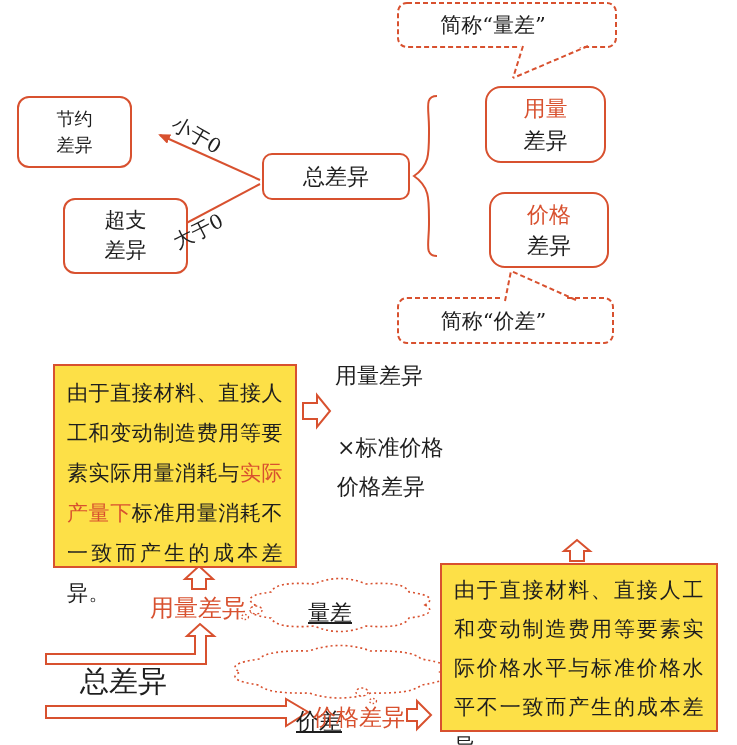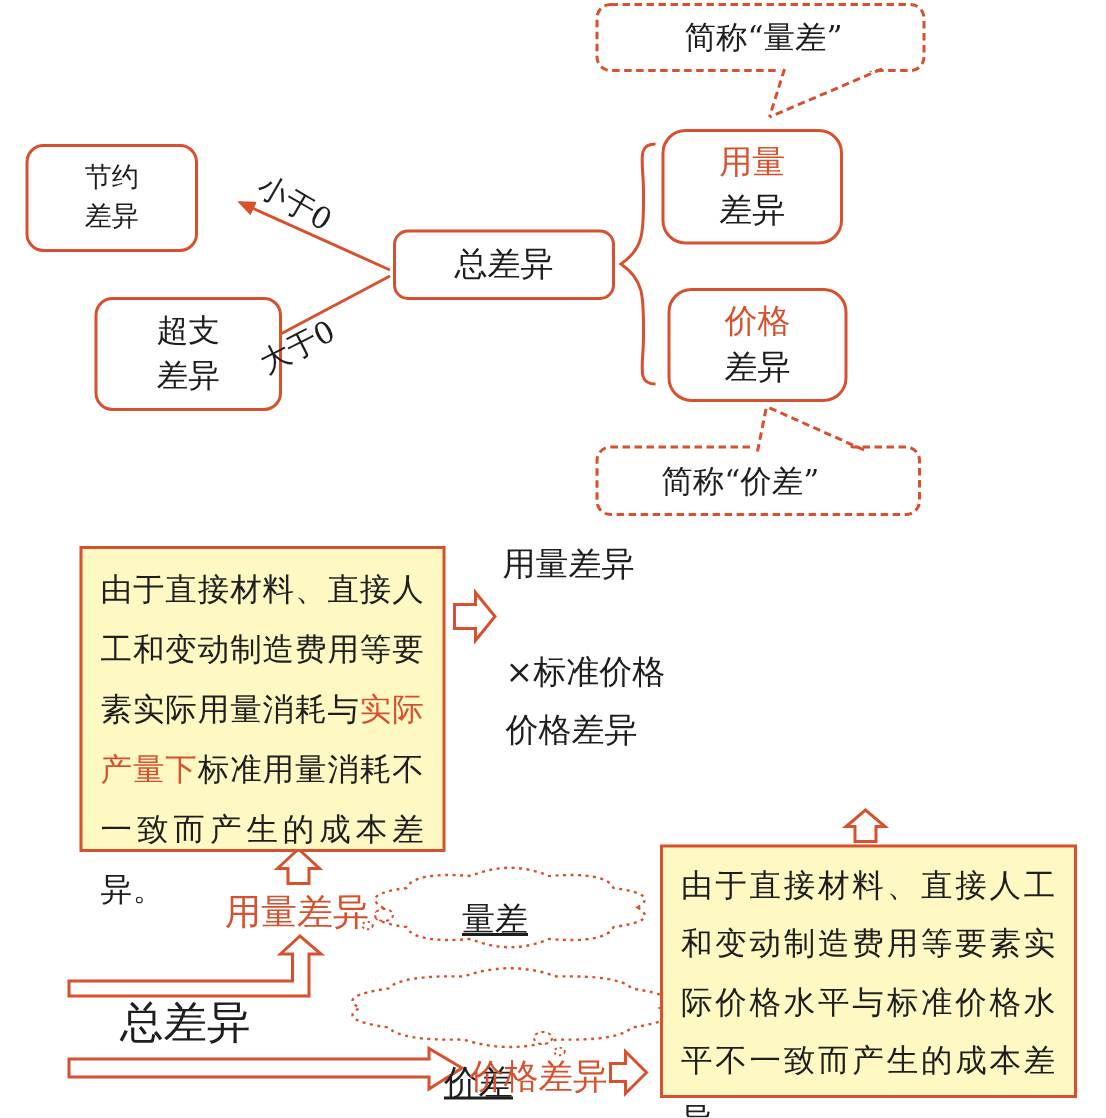--- a/index.html
+++ b/index.html
@@ -7,28 +7,28 @@
     position:relative;width:737px;height:745px;background:#ffffff;overflow:hidden;
     font-family:"DejaVu Serif","Liberation Serif",serif;color:#1e1e1e;
   }
   #shapes{position:absolute;left:0;top:0;z-index:1;}
   .abs{position:absolute;z-index:2;box-sizing:border-box;}
   .rbox{
     border:2px solid #d8512f;border-radius:12px;background:#ffffff;
     display:flex;flex-direction:column;align-items:center;justify-content:center;
     text-align:center;line-height:1.42;
   }
-  .rbox.big-radius{border-radius:16px;}
+  .rbox.big-radius{border-radius:16px;margin-left:44px;}
   .accent{color:#d8512f;}
   .callout-text{
     display:flex;align-items:center;justify-content:center;text-align:center;
     font-size:21px;background:transparent;
   }
   .def-box{
-    border:2.5px solid #d8512f;background:#fef9c3;
+    border:2.5px solid #d8512f;background:#fde047;
     font-size:21px;line-height:40px;letter-spacing:0.5px;text-align:justify;
   }
   .formula{position:absolute;font-size:22px;white-space:nowrap;z-index:2;}
   .diag-label{
     position:absolute;font-size:20px;white-space:nowrap;z-index:2;
     transform-origin:center center;
   }
   .cloud-label{position:absolute;font-size:22px;z-index:2;white-space:nowrap;text-decoration:underline;}
   .var-label{position:absolute;color:#d8512f;white-space:nowrap;z-index:2;}
 </style>
@@ -95,21 +95,21 @@
   <div class="abs rbox big-radius" style="left:441px;top:86px;width:121px;height:77px;font-size:22px;">
     <span class="accent">用量</span>
     <span>差异</span>
   </div>
 
   <div class="abs rbox big-radius" style="left:445px;top:192px;width:120px;height:76px;font-size:22px;">
     <span class="accent">价格</span>
     <span>差异</span>
   </div>
 
-  <div class="abs callout-text" style="left:400px;top:3px;width:218px;height:44px;">简称“量差”</div>
+  <div class="abs callout-text" style="left:384px;top:3px;width:218px;height:44px;">简称“量差”</div>
   <div class="abs callout-text" style="left:386px;top:298px;width:215px;height:45px;">简称“价差”</div>
 
   <div class="diag-label" style="left:170px;top:122px;transform:rotate(30deg);">小于0</div>
   <div class="diag-label" style="left:172px;top:218px;transform:rotate(-27deg);">大于0</div>
 
   <div class="abs def-box" style="left:53px;top:364px;width:244px;height:204px;padding:7px 12px;">
     <span>由于直接材料、直接人工和变动制造费用等要素实际用量消耗与</span><span class="accent">实际产量下</span><span>标准用量消耗不一致而产生的成本差异。</span>
   </div>
 
   <div class="formula" style="left:335px;top:361px;">用量差异</div>

